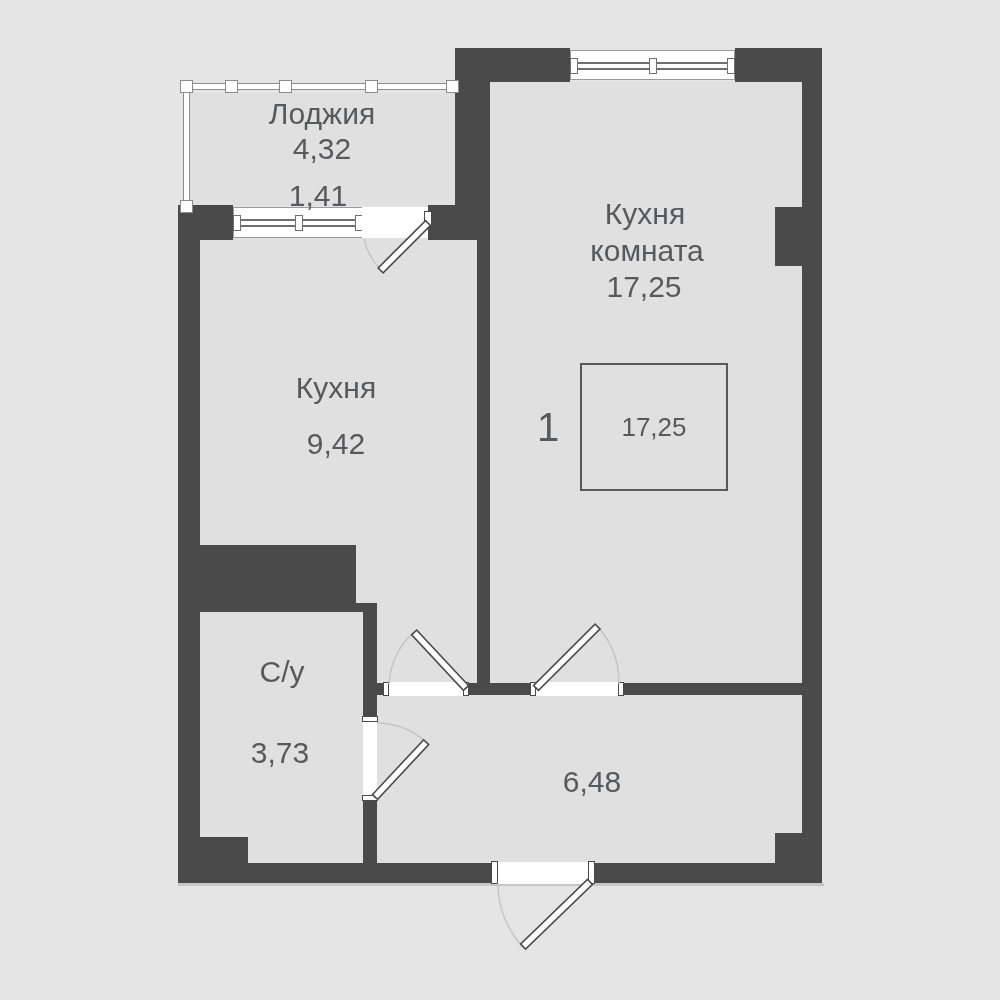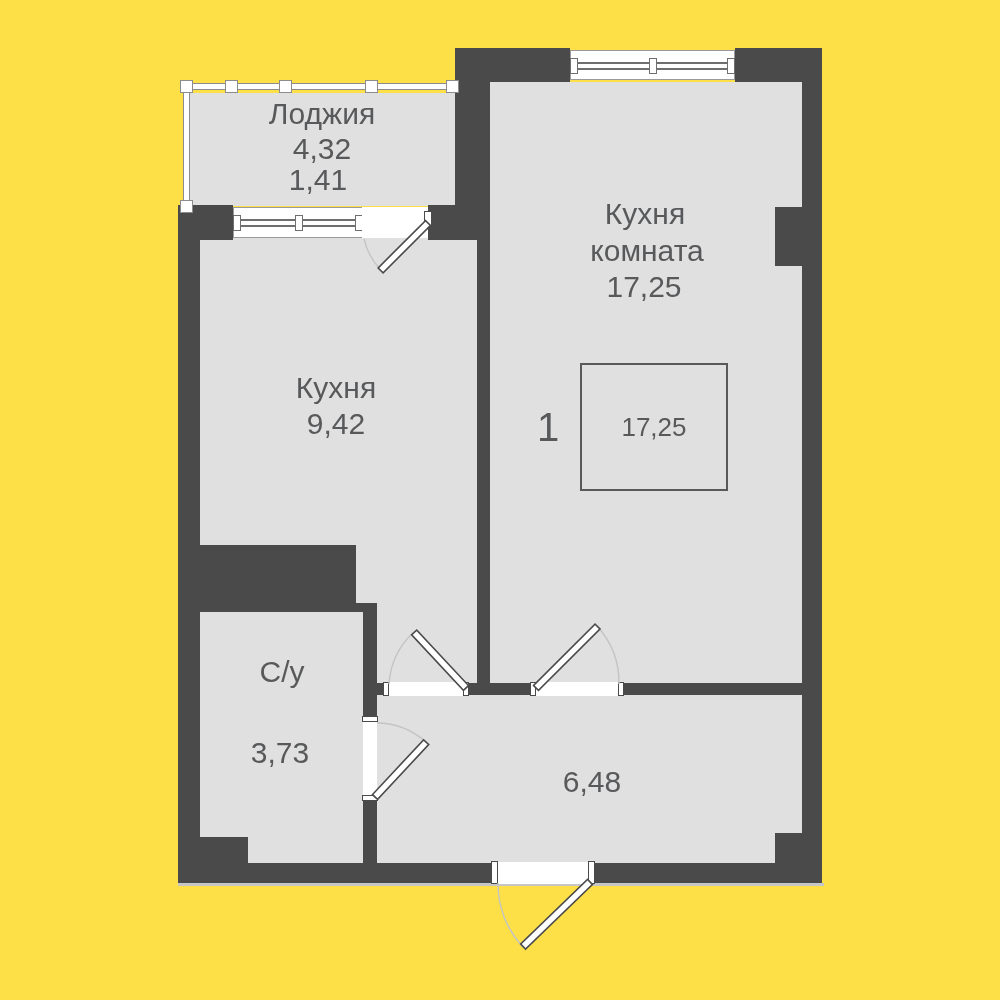--- a/index.html
+++ b/index.html
@@ -5,21 +5,21 @@
   :root{
     --wall:#4a4a4b;
     --floor:#e0e0e0;
     --text:#58595b;
     --line:#6f6f72;
     --rail:#8c8c8c;
     --arc:#c4c4c4;
   }
   html,body{margin:0;padding:0;background:#fff;}
   #plan{
-    position:relative;width:1000px;height:1000px;background:#fde047;overflow:hidden;
+    position:relative;width:1000px;height:1000px;background:#e5e5e5;overflow:hidden;
     font-family:"Liberation Sans","DejaVu Sans",sans-serif;
   }
   .floor{position:absolute;background:var(--floor);z-index:1;}
   .wall{position:absolute;background:var(--wall);z-index:2;}
   .shadow{position:absolute;background:#c6c6c6;z-index:1;}
   .opening{position:absolute;background:#fff;z-index:3;}
   .window{position:absolute;background:#fff;border:1px solid #9a9a9d;box-sizing:border-box;z-index:3;}
   .band{position:absolute;left:0;right:0;height:8px;border-top:2px solid var(--line);border-bottom:2px solid var(--line);box-sizing:border-box;}
   .tick{position:absolute;width:8px;height:16px;background:#fff;border:1px solid var(--line);box-sizing:border-box;}
   .jamb{position:absolute;background:#fff;border:1px solid var(--wall);box-sizing:border-box;z-index:4;}
@@ -125,24 +125,24 @@
     <path class="arc" d="M 619 684 A 84 84 0 0 0 597 626"></path>
     <rect class="leaf" x="0" y="-3.5" width="87" height="7" transform="translate(536 688) rotate(-45)"></rect>
     <path class="arc" d="M 377 723 A 75 75 0 0 1 426 742"></path>
     <rect class="leaf" x="0" y="-3.5" width="75" height="7" transform="translate(375 797) rotate(-47)"></rect>
     <path class="arc" d="M 498 883 A 92 92 0 0 0 523 947"></path>
     <rect class="leaf" x="0" y="-3.5" width="93" height="7" transform="translate(590 882) rotate(136)"></rect>
   </svg>
 
   <div class="label" style="left:322px;top:114px;">Лоджия</div>
   <div class="label" style="left:322px;top:149px;">4,32</div>
-  <div class="label" style="left:318px;top:180px;">1,41</div>
+  <div class="label" style="left:318px;top:196px;">1,41</div>
 
   <div class="label" style="left:336px;top:388px;">Кухня</div>
-  <div class="label" style="left:336px;top:424px;">9,42</div>
+  <div class="label" style="left:336px;top:444px;">9,42</div>
 
   <div class="label" style="left:645px;top:214px;">Кухня</div>
   <div class="label" style="left:647px;top:251px;">комната</div>
   <div class="label" style="left:644px;top:287px;">17,25</div>
 
   <div class="label" style="left:282px;top:672px;">С/у</div>
   <div class="label" style="left:280px;top:753px;">3,73</div>
 
   <div class="label" style="left:592px;top:782px;">6,48</div>
 

